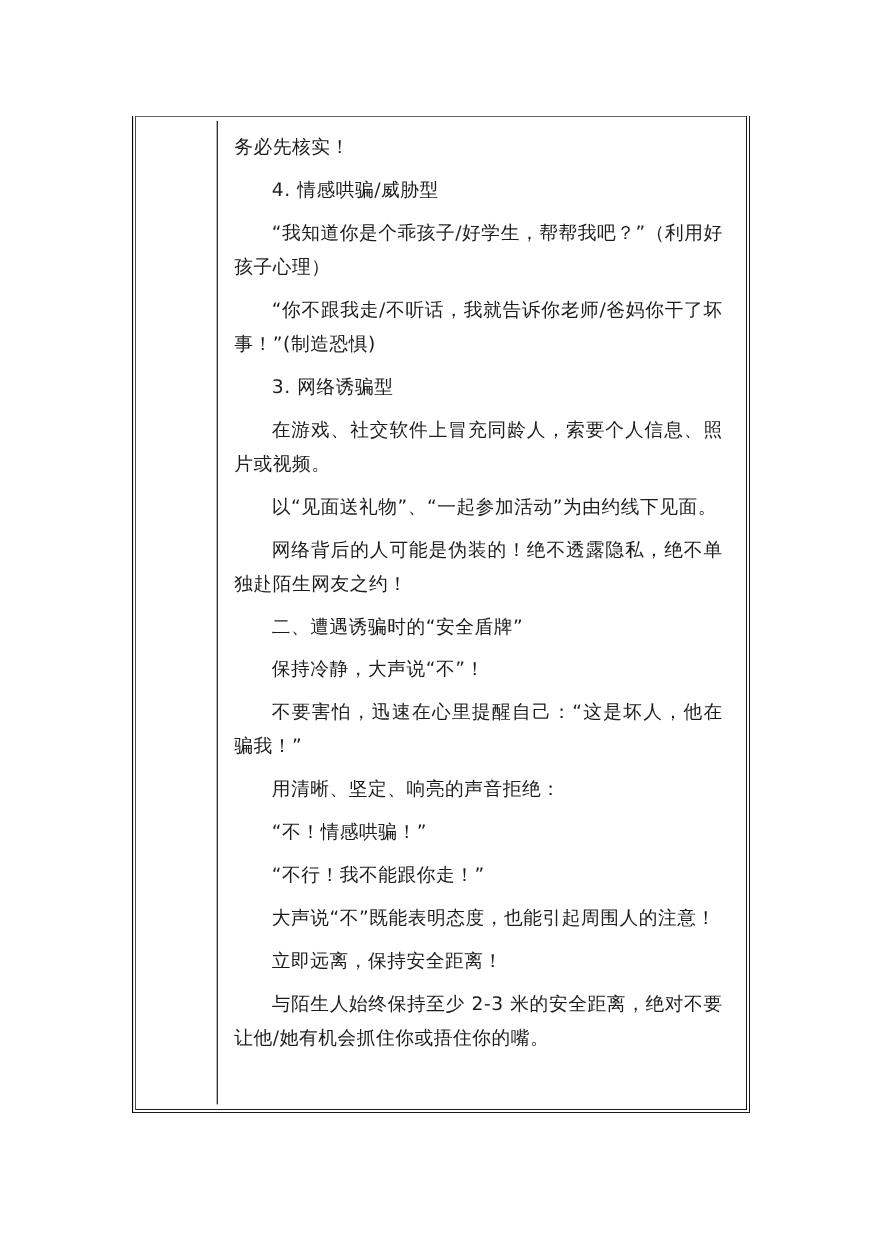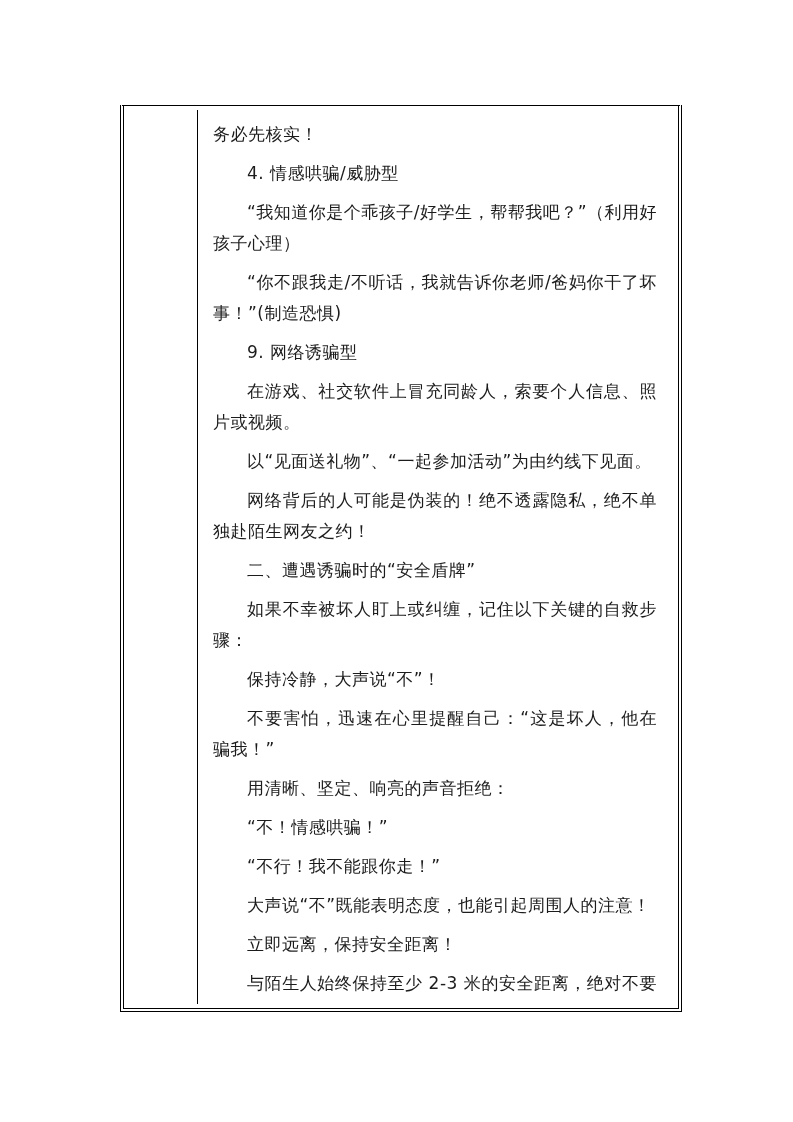--- a/index.html
+++ b/index.html
@@ -54,26 +54,25 @@
 
 <div class="page">
   <div class="doc-table">
     <div class="cell-left"></div>
     <div class="cell-right">
       <div id="paragraph-list">
           <p class="no-indent">务必先核实！</p>
           <p class="indent">4. 情感哄骗/威胁型</p>
           <p class="indent">“我知道你是个乖孩子/好学生，帮帮我吧？”（利用好孩子心理）</p>
           <p class="indent">“你不跟我走/不听话，我就告诉你老师/爸妈你干了坏事！”(制造恐惧)</p>
-          <p class="indent">9. 网络诱骗型</p>
+          <p class="indent">3. 网络诱骗型</p>
           <p class="indent">在游戏、社交软件上冒充同龄人，索要个人信息、照片或视频。</p>
           <p class="indent">以“见面送礼物”、“一起参加活动”为由约线下见面。</p>
           <p class="indent">网络背后的人可能是伪装的！绝不透露隐私，绝不单独赴陌生网友之约！</p>
           <p class="indent bold">二、遭遇诱骗时的“安全盾牌”</p>
-          <p class="indent">如果不幸被坏人盯上或纠缠，记住以下关键的自救步骤：</p>
           <p class="indent">保持冷静，大声说“不”！</p>
           <p class="indent">不要害怕，迅速在心里提醒自己：“这是坏人，他在骗我！”</p>
           <p class="indent">用清晰、坚定、响亮的声音拒绝：</p>
           <p class="indent">“不！情感哄骗！”</p>
           <p class="indent">“不行！我不能跟你走！”</p>
           <p class="indent">大声说“不”既能表明态度，也能引起周围人的注意！</p>
           <p class="indent">立即远离，保持安全距离！</p>
           <p class="indent">与陌生人始终保持至少 2-3 米的安全距离，绝对不要让他/她有机会抓住你或捂住你的嘴。</p>
         </div>
     </div>

